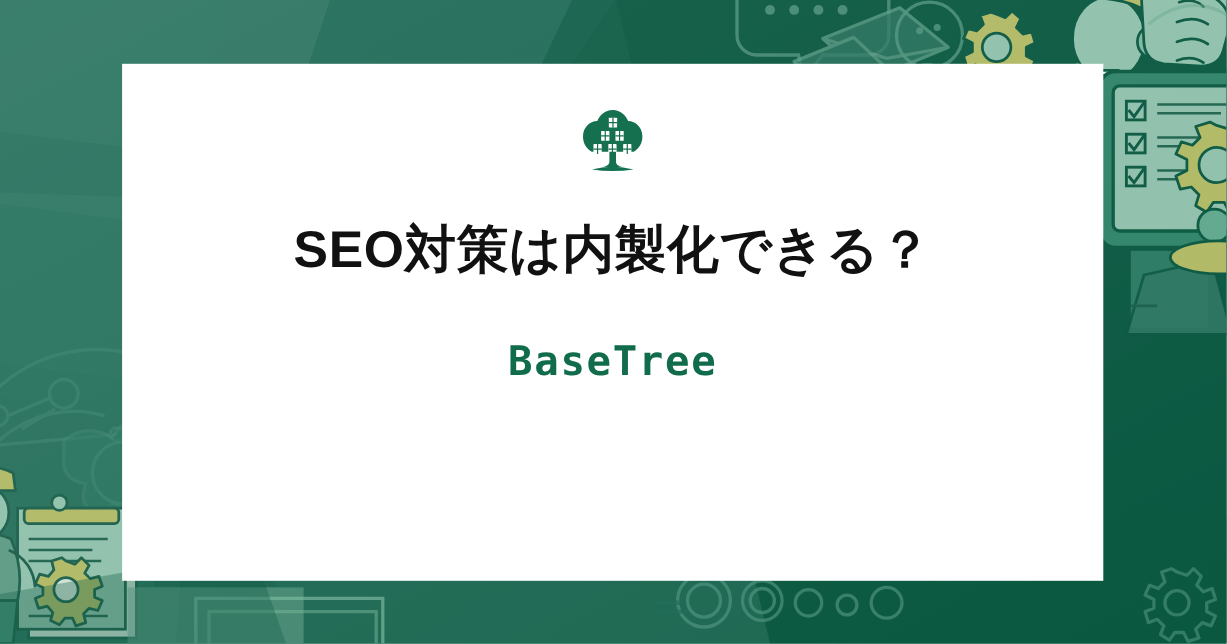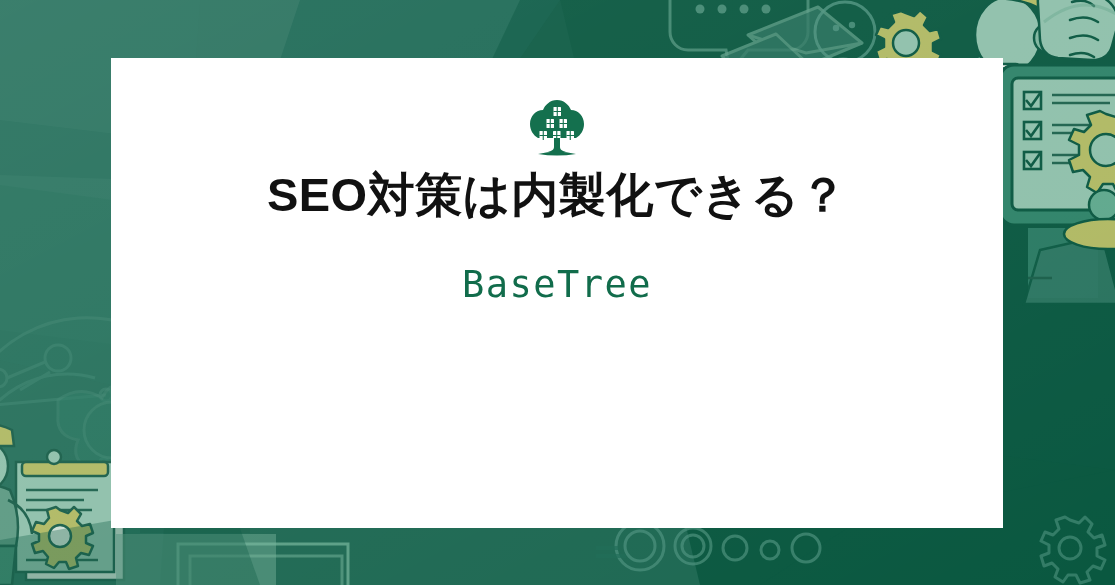--- a/index.html
+++ b/index.html
@@ -43,35 +43,36 @@
   }
 
   #logo-wrap {
     margin-top:40px;
     width:64px;
     height:62px;
     display:block;
   }
 
   #headline {
+    margin-top:32px;
     text-align:center;
     color:#111111;
     font-weight:bold;
     font-size:47px;
     line-height:1.50;
     letter-spacing:0.5px;
     font-family:"Liberation Sans", "DejaVu Sans", sans-serif;
   }
   #headline .tline { display:block; white-space:nowrap; }
 
   #brand {
-    margin-top:32px;
+    margin-top:44px;
     color:#116c4b;
     font-family:"DejaVu Sans Mono", "Liberation Mono", monospace;
-    font-weight:normal;
+    font-weight:bold;
     font-size:37px;
     letter-spacing:1.5px;
     text-align:right;
   }
 </style>
 </head>
 <body>
 
 <div id="stage">
 

